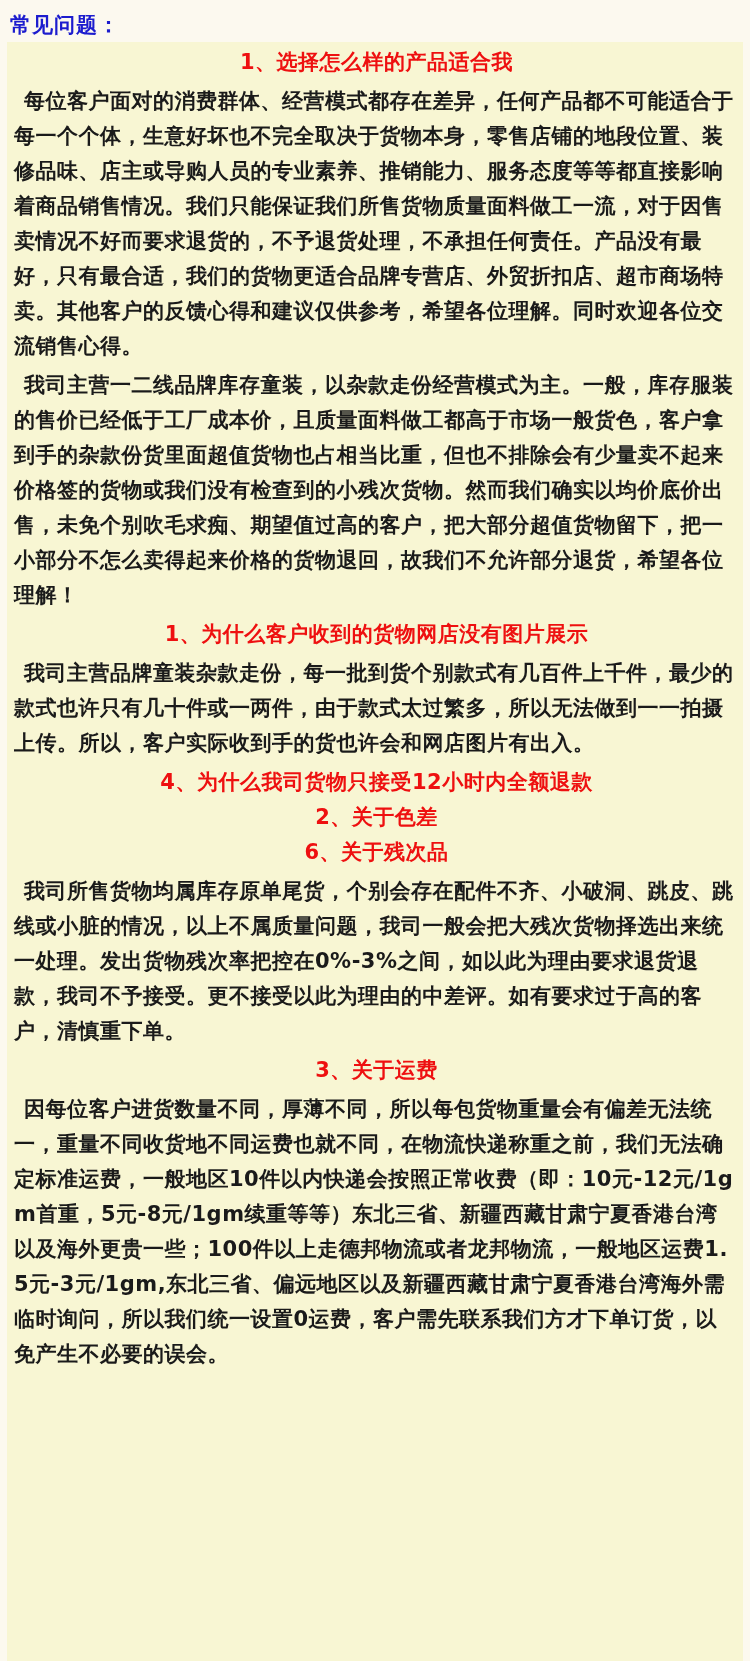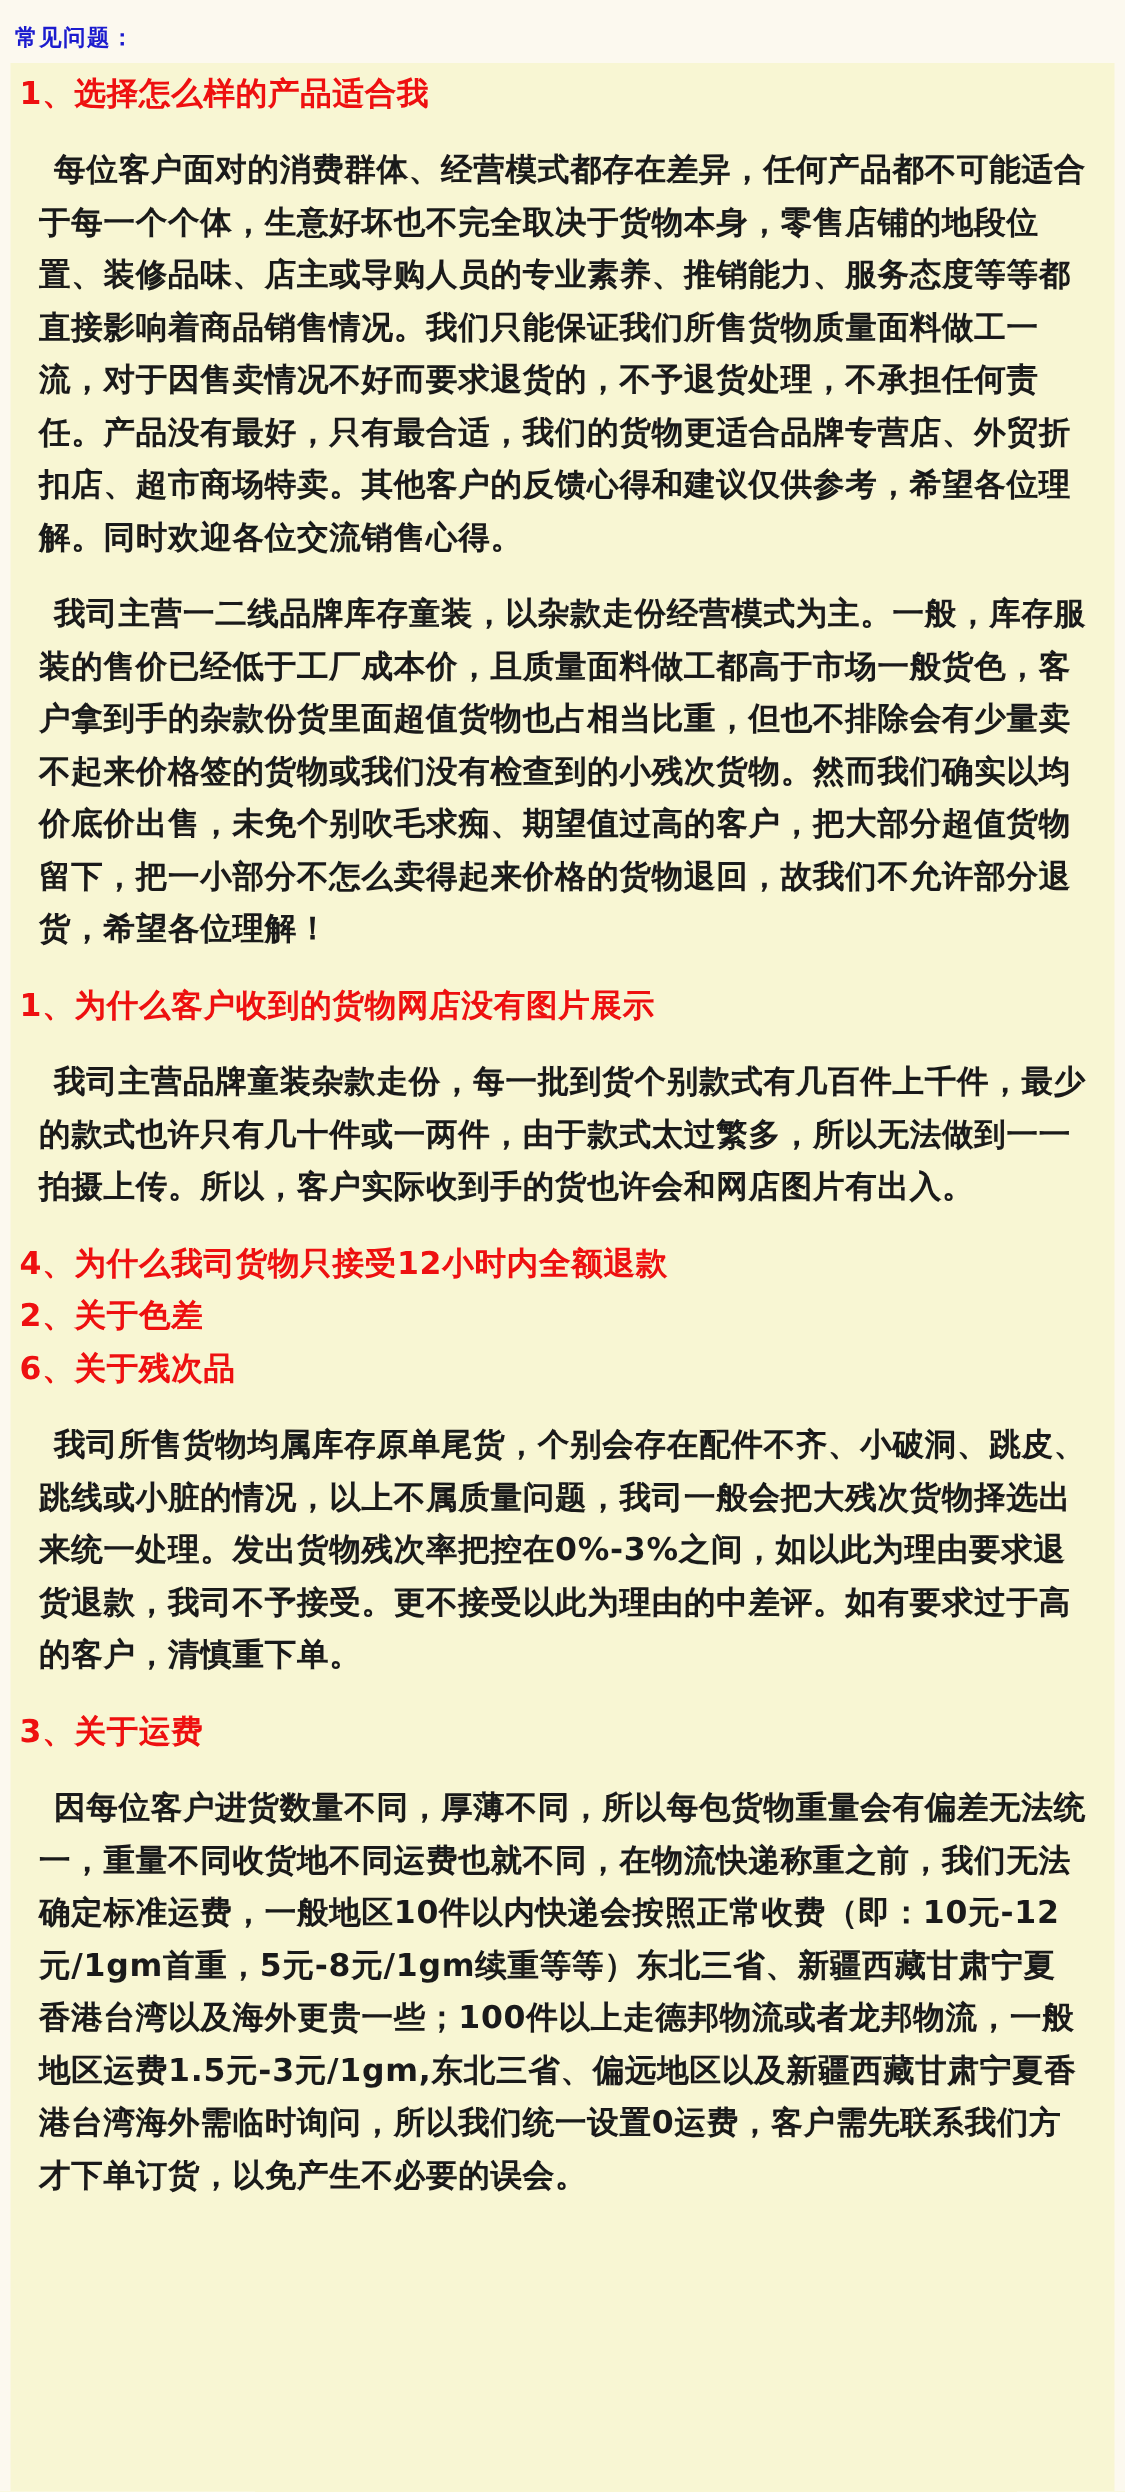--- a/index.html
+++ b/index.html
@@ -6,42 +6,43 @@
   body{
     width:750px;height:1661px;
     overflow:hidden;position:relative;
     background:var(--page-bg,#fcf9ef);
     font-family:"DejaVu Sans",sans-serif;
     font-weight:700;
     -webkit-font-smoothing:none;
   }
   .page-title{
     padding:9px 0 0 10px;
-    font-size:15px;line-height:32px;
+    font-size:21px;line-height:32px;
     color:var(--blue,#1c1cce);
     letter-spacing:1px;
     border-radius:20px;
   }
   .panel{
     position:absolute;top:42px;left:7px;
     width:736px;height:1619px;
     box-sizing:border-box;
     background:var(--panel-bg,#f8f6d3);
     padding:3px 3px 0 3px;
     overflow:hidden;
   }
   .sec-heading{
     margin:0;padding:0 0 0 3px;
     font-size:21px;line-height:35px;
     font-weight:700;
     color:var(--red,#ee1010);
     letter-spacing:0.5px;
+    text-align:center;
   }
   .para{
-    margin:16px;
+    margin:4px;
     font-size:21px;line-height:35px;
     color:var(--text,#1a1a1a);
     text-indent:10px;
     letter-spacing:0.5px;
     word-break:break-all;
   }
   .seg-blue{color:var(--blue,#1c1cce);}
 </style>
 </head>
 <body>

